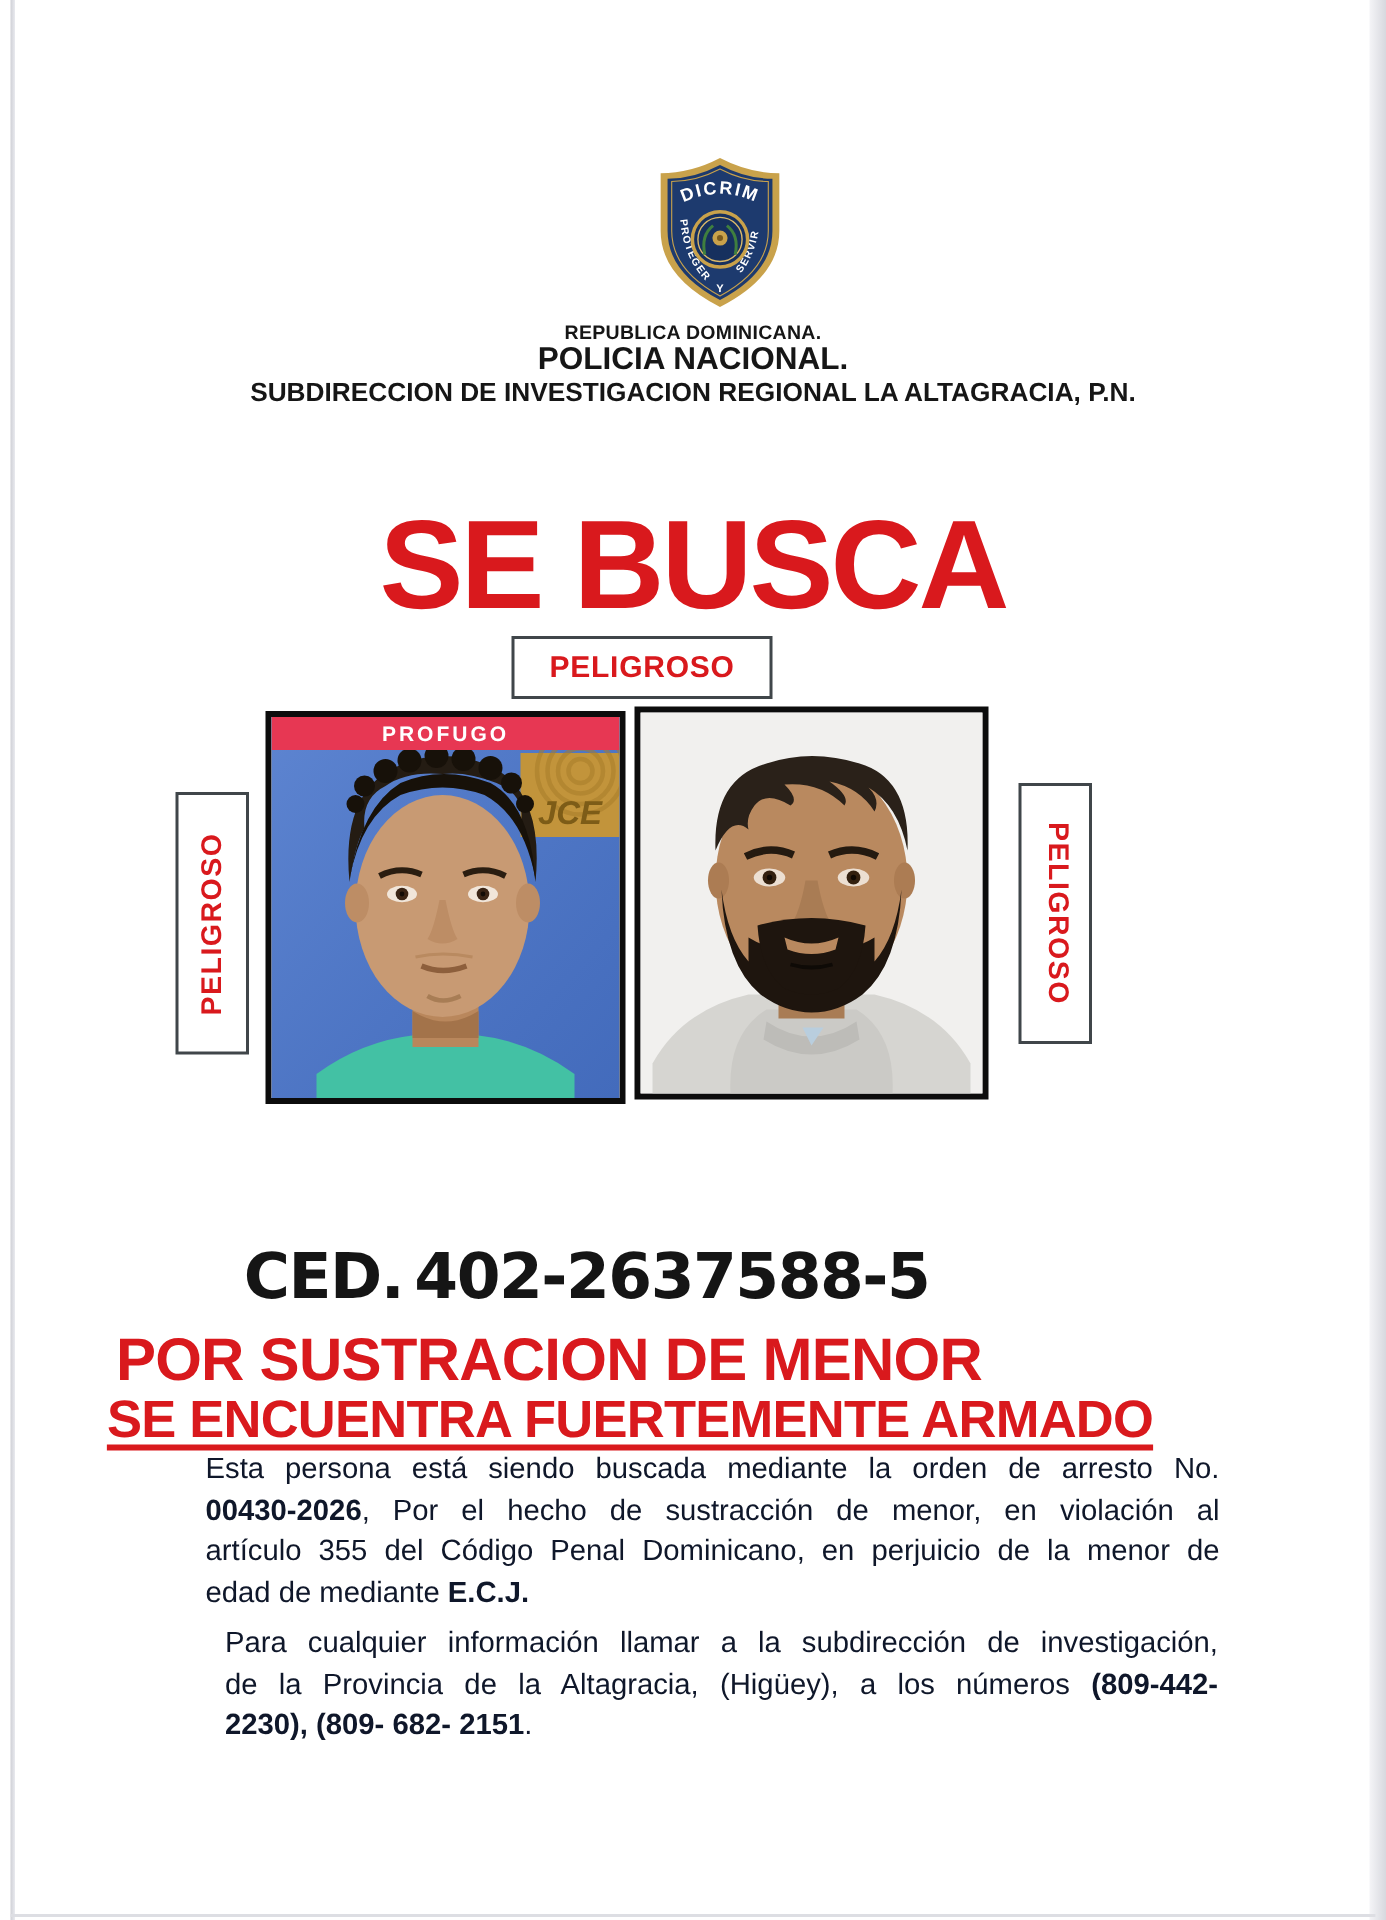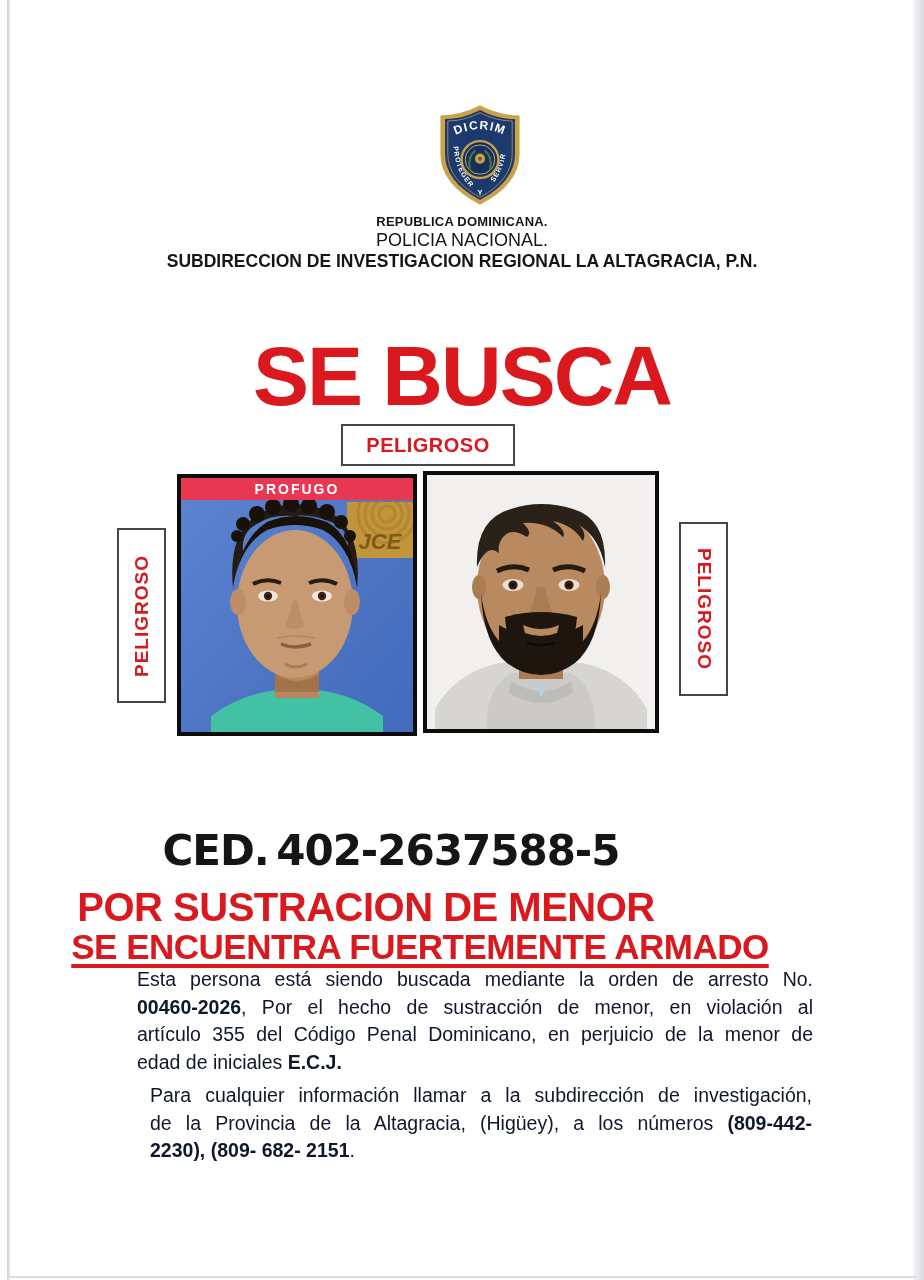--- a/index.html
+++ b/index.html
@@ -10,21 +10,21 @@
   .edge-left{position:absolute;left:7px;top:0;width:3px;height:1280px;
     background:linear-gradient(90deg,#cfd0d6,#e9eaef);}
   .edge-right{position:absolute;right:0;top:0;width:11px;height:1280px;
     background:linear-gradient(90deg,#f4f4f7,#d7d8de);}
   .edge-bottom{position:absolute;left:7px;bottom:2px;width:910px;height:2px;background:#dddee3;}
 
   .badge{position:absolute;left:434px;top:102px;width:92px;height:106px;}
 
   .hdr{position:absolute;left:0;top:214px;width:924px;text-align:center;color:#161616;}
   .hdr-l1{font-size:13px;font-weight:700;letter-spacing:.2px;line-height:16px;}
-  .hdr-l2{font-size:18px;font-weight:400;line-height:20px;}
+  .hdr-l2{font-size:21px;font-weight:700;line-height:20px;}
   .hdr-l3{font-size:17.5px;font-weight:700;line-height:22px;}
 
   .title{
     position:absolute;left:0;top:331px;width:924px;text-align:center;
     font-size:84px;font-weight:700;letter-spacing:-2px;line-height:90px;
   }
 
   .danger-box{
     position:absolute;left:341px;top:424px;width:170px;height:38px;
     border:2px solid #40464a;display:flex;align-items:center;justify-content:center;
@@ -235,23 +235,23 @@
   </div>
 
 
   <div class="ced-line"><span>CED.</span> <span>402-2637588-5</span></div>
 
   <div class="charge-line red">POR SUSTRACION DE MENOR</div>
   <div class="warning-line red">SE ENCUENTRA FUERTEMENTE ARMADO</div>
 
   <div class="body-par body-1">
       <div class="bline"><span>Esta persona está siendo buscada mediante la orden de arresto No.</span></div>
-      <div class="bline"><span class="b">00460-2026</span><span>, Por el hecho de sustracción de menor, en violación al</span></div>
+      <div class="bline"><span class="b">00430-2026</span><span>, Por el hecho de sustracción de menor, en violación al</span></div>
       <div class="bline"><span>artículo 355 del Código Penal Dominicano, en perjuicio de la menor de</span></div>
-      <div class="bline last"><span>edad de iniciales </span><span class="b">E.C.J.</span></div>
+      <div class="bline last"><span>edad de mediante </span><span class="b">E.C.J.</span></div>
     </div>
   <div class="body-par body-2">
       <div class="bline"><span>Para cualquier información llamar a la subdirección de investigación,</span></div>
       <div class="bline"><span>de la Provincia de la Altagracia, (Higüey), a los números </span><span class="b">(809-442-</span></div>
       <div class="bline last"><span class="b">2230), (809- 682- 2151</span><span>.</span></div>
     </div>
 
 </div>
 
 </body></html>

